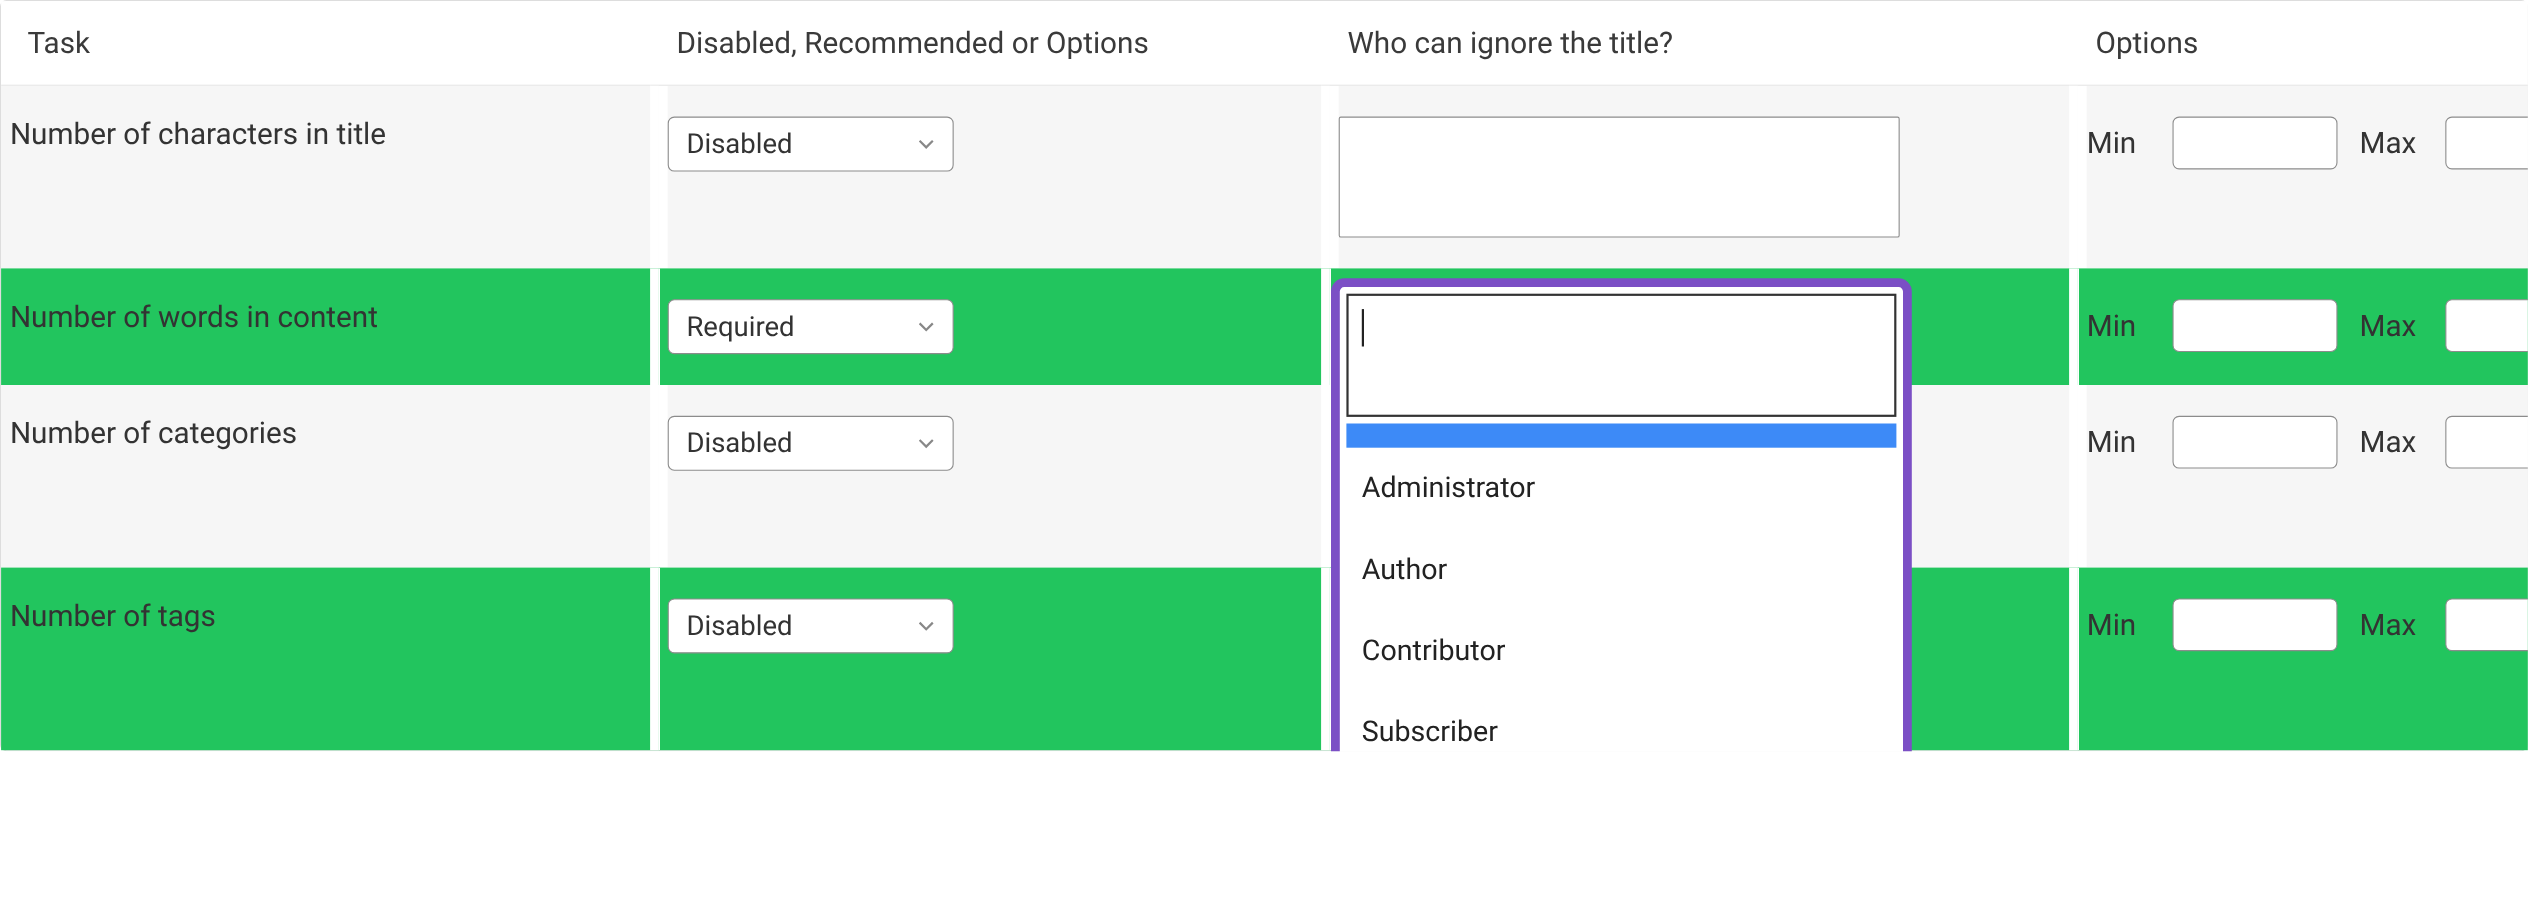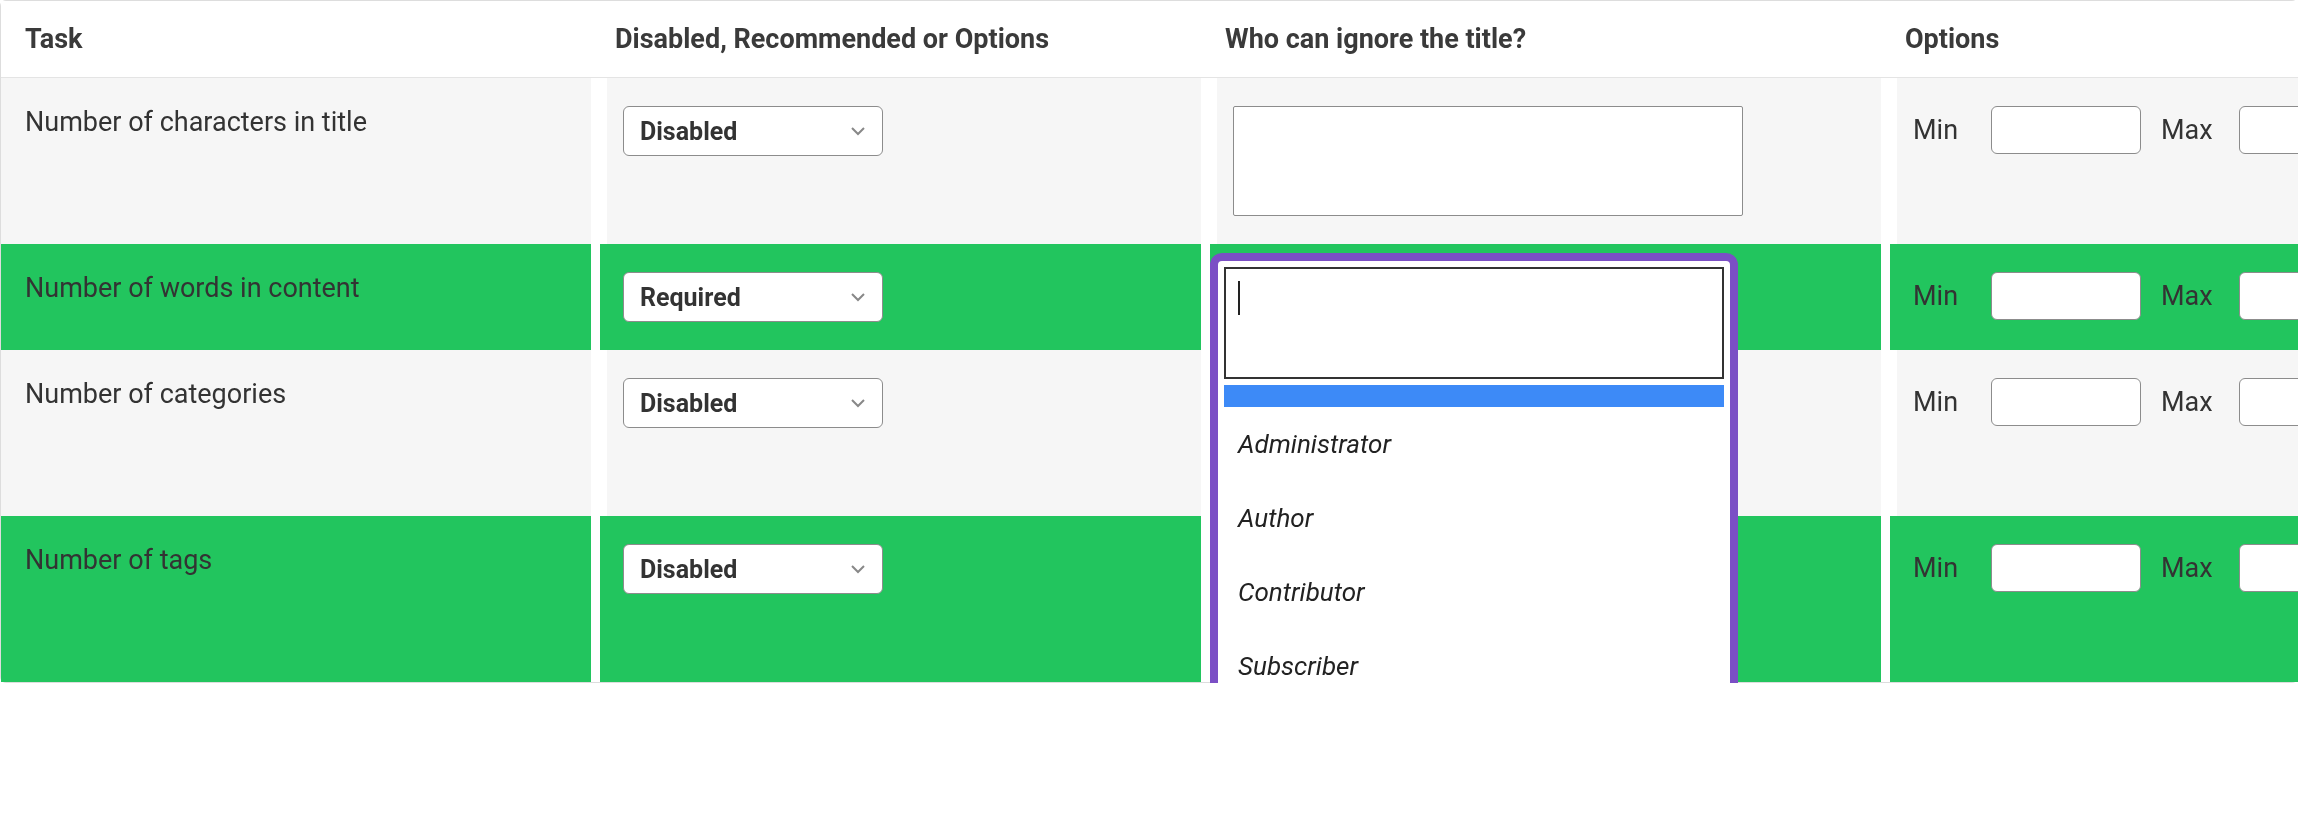--- a/index.html
+++ b/index.html
@@ -22,30 +22,30 @@
     border-collapse: separate;
     border-spacing: 0;
     table-layout: fixed;
   }
   col.c-task   { width: 590px; }
   col.c-status { width: 610px; }
   col.c-who    { width: 680px; }
   col.c-opts   { width: 418px; }
 
   th {
-    font-weight: 700;
+    font-weight: 400;
     font-size: 27px;
     text-align: left;
     padding: 22px 24px 22px 24px;
     color: #3a3a3a;
     border-bottom: 1px solid #e4e4e4;
     background: #fff;
   }
   td {
-    padding: 28px 24px;
+    padding: 28px 8px;
     font-size: 27px;
     vertical-align: top;
     position: relative;
     color: #333;
   }
   tr.alt td { background: #f6f6f6; }
   tr.norm td { background: #22c55e; }
 
   
   tbody td + td {
@@ -66,21 +66,20 @@
     justify-content: space-between;
     width: 260px;
     height: 50px;
     padding: 0 14px 0 16px;
     border: 1px solid #8c8c8c;
     border-radius: 6px;
     background: #fff;
     font-size: 25px;
     color: #333;
     cursor: pointer;
-    font-weight: bold;
   }
   .select .chev {
     display: inline-flex;
     align-items: center;
     justify-content: center;
     width: 20px;
     height: 20px;
     color: #777;
   }
   .select .chev svg { stroke: currentColor; }
@@ -119,21 +118,20 @@
   }
 
   
   .combo-overlay {
     position: absolute;
     width: 528px;
     border: 8px solid #7B4FC5;
     border-radius: 12px;
     background: #fff;
     z-index: 50;
-    font-style: italic;
   }
   .combo-overlay .combo-input {
     margin: 6px;
     height: 112px;
     border: 2px solid #333;
     position: relative;
   }
   .combo-overlay .combo-input .caret {
     position: absolute;
     left: 12px;

